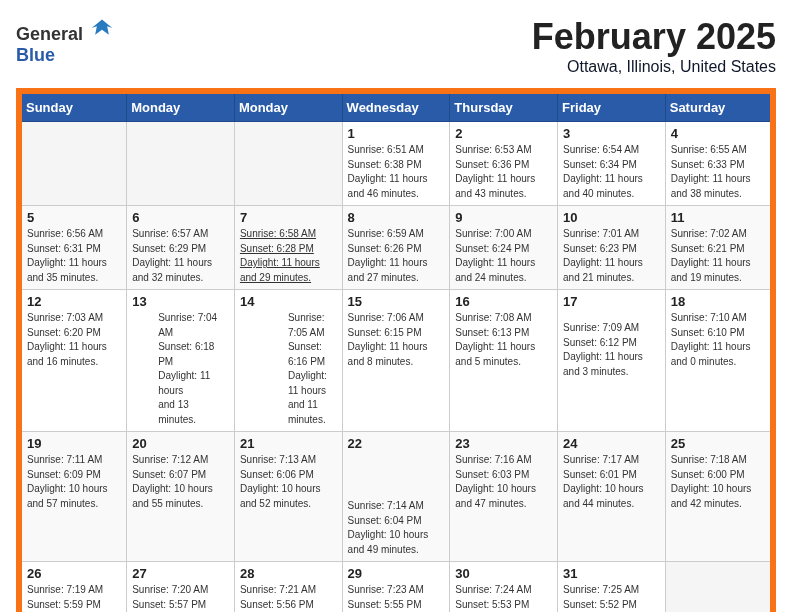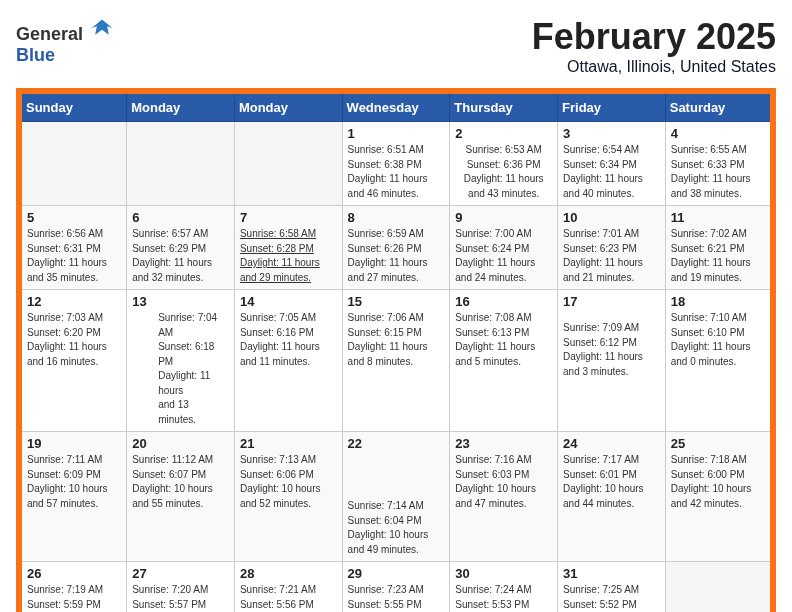--- a/index.html
+++ b/index.html
@@ -130,21 +130,21 @@
         <td class="empty"></td>
         <td>
           <span class="day-number">1</span>
           <div class="day-info" style="white-space: pre-line;">Sunrise: 6:51 AM
 Sunset: 6:38 PM
 Daylight: 11 hours
 and 46 minutes.</div>
         </td>
         <td>
           <span class="day-number">2</span>
-          <div class="day-info" style="white-space: pre-line; text-align: center;">Sunrise: 6:53 AM
+          <div class="day-info" style="white-space: pre-line;">Sunrise: 6:53 AM
 Sunset: 6:36 PM
 Daylight: 11 hours
 and 43 minutes.</div>
         </td>
         <td>
           <span class="day-number">3</span>
           <div class="day-info" style="white-space: pre-line;">Sunrise: 6:54 AM
 Sunset: 6:34 PM
 Daylight: 11 hours
 and 40 minutes.</div>
@@ -218,21 +218,21 @@
         </td>
         <td>
           <span class="day-number">13</span>
           <div class="day-info" style="white-space: pre-line; margin-left: 26px;">Sunrise: 7:04 AM
 Sunset: 6:18 PM
 Daylight: 11 hours
 and 13 minutes.</div>
         </td>
         <td>
           <span class="day-number">14</span>
-          <div class="day-info" style="white-space: pre-line;">Sunrise: 7:05 AM
+          <div class="day-info" style="white-space: pre-line; margin-left: 48px;">Sunrise: 7:05 AM
 Sunset: 6:16 PM
 Daylight: 11 hours
 and 11 minutes.</div>
         </td>
         <td>
           <span class="day-number">15</span>
           <div class="day-info" style="white-space: pre-line;">Sunrise: 7:06 AM
 Sunset: 6:15 PM
 Daylight: 11 hours
 and 8 minutes.</div>
@@ -262,21 +262,21 @@
       <tr>
         <td>
           <span class="day-number">19</span>
           <div class="day-info" style="white-space: pre-line;">Sunrise: 7:11 AM
 Sunset: 6:09 PM
 Daylight: 10 hours
 and 57 minutes.</div>
         </td>
         <td>
           <span class="day-number">20</span>
-          <div class="day-info" style="white-space: pre-line;">Sunrise: 11:12 AM
+          <div class="day-info" style="white-space: pre-line;">Sunrise: 7:12 AM
 Sunset: 6:07 PM
 Daylight: 10 hours
 and 55 minutes.</div>
         </td>
         <td>
           <span class="day-number">21</span>
           <div class="day-info" style="white-space: pre-line;">Sunrise: 7:13 AM
 Sunset: 6:06 PM
 Daylight: 10 hours
 and 52 minutes.</div>

